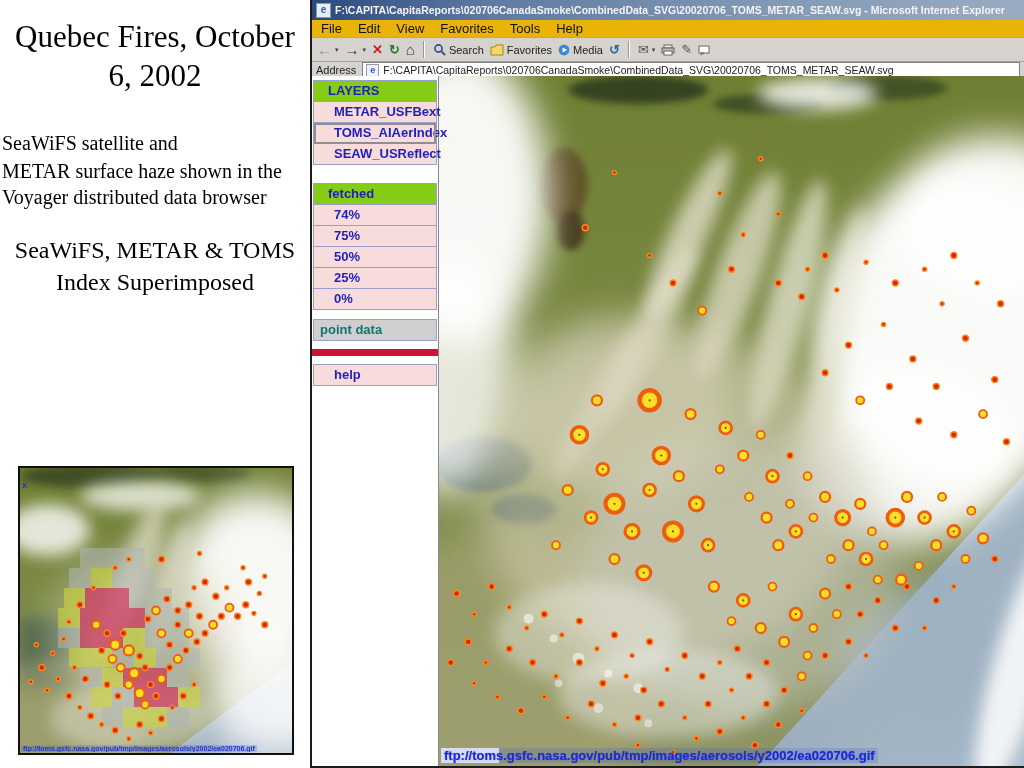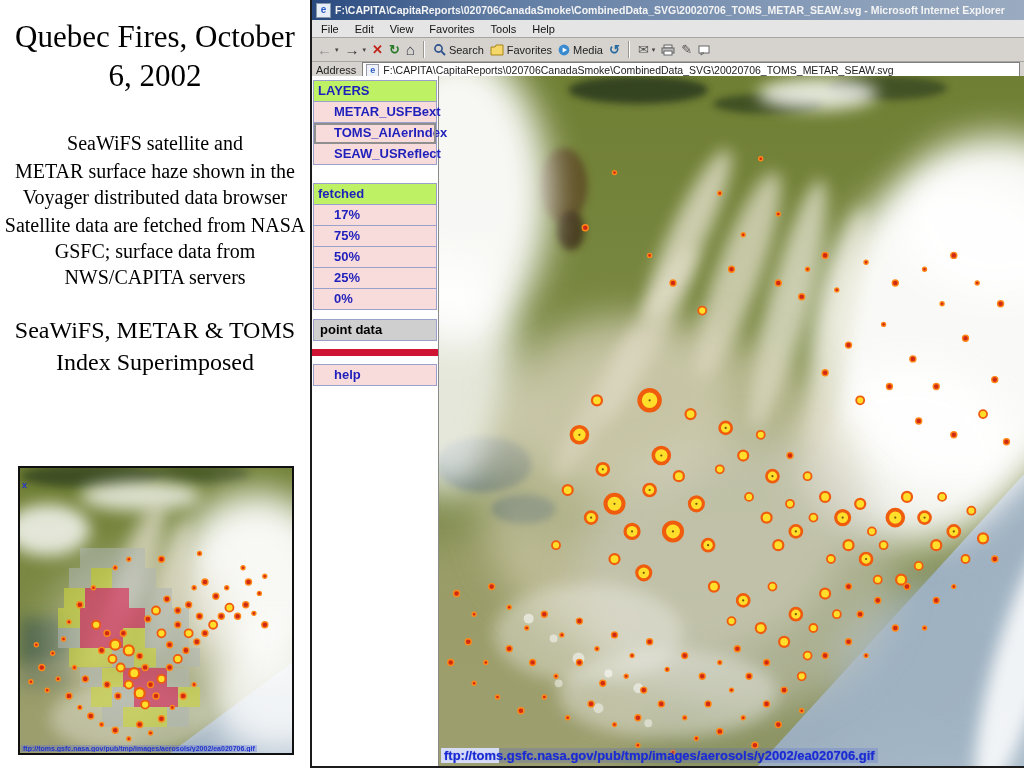--- a/index.html
+++ b/index.html
@@ -4,21 +4,21 @@
 <style>
   html,body{margin:0;padding:0}
   body{width:1024px;height:768px;background:#fff;position:relative;overflow:hidden;
        font-family:"Liberation Sans",sans-serif}
 
   
   .left-col{position:absolute;left:0;top:0;width:310px}
   .slide-title{font-family:"Liberation Serif",serif;font-size:31px;color:#000;
                text-align:center;margin:18px 10px 0;line-height:1.25}
   .slide-para{font-family:"Liberation Serif",serif;font-size:20px;color:#000;
-              text-align:center;margin:2px 2px 0;line-height:1.3}
+              margin:2px 2px 0;line-height:1.3}
   .slide-para.first{margin-top:34px}
   .slide-sub{font-family:"Liberation Serif",serif;font-size:24px;color:#000;
              text-align:center;margin:24px 14px 0;line-height:1.35}
 
   
   .mini{position:absolute;left:18px;top:466px;width:272px;height:285px;
         border:2px solid #101010;overflow:hidden;background:#7c8a46}
   .abs-fill{position:absolute;inset:0;width:100%;height:100%}
   .mosaic-layer{position:absolute;inset:0}
   .mosaic-layer div{position:absolute;width:8%;height:7%}
@@ -27,22 +27,22 @@
                 color:#2233cc;background:rgba(80,100,220,.28);padding:0 2px;white-space:nowrap;max-width:98%;overflow:hidden}
 
   
   .browser{position:absolute;left:310px;top:0;width:714px;height:768px;box-sizing:border-box;
            border-left:2px solid #1c1c1c;border-bottom:2px solid #1c1c1c;background:#d6d3ce}
   .titlebar{height:20px;display:flex;align-items:center;gap:4px;padding:0 4px;
             background:linear-gradient(90deg,#29497f,#5f7ba2 25%,#8399b6 65%,#9aabc1)}
   .titlebar .t{color:#f4f4f4;font-weight:bold;font-size:10.5px;white-space:nowrap;overflow:hidden}
   .appicon{width:13px;height:13px;flex:none;background:#e8eef8;border:1px solid #8899aa;
            color:#2b5cc4;font-weight:bold;font-size:10px;line-height:12px;text-align:center}
-  .menubar{height:17px;display:flex;align-items:center;gap:16px;padding:0 9px;font-size:11px;
-           color:#111;background:#e5e5e5;border-bottom:1px solid #a8a5a0}
+  .menubar{height:17px;display:flex;align-items:center;gap:16px;padding:0 9px;font-size:13px;
+           color:#111;background:#eab308;border-bottom:1px solid #a8a5a0}
   .toolbar{height:23px;display:flex;align-items:center;gap:6px;padding:0 5px;font-size:11px;
            color:#222;background:#d6d3ce;border-bottom:1px solid #a8a5a0}
   .tb-sep{width:1px;height:17px;background:#9a978f;border-right:1px solid #fff;margin:0 2px}
   .tb-btn{display:flex;align-items:center;gap:3px}
   .arrow{font-size:15px;font-weight:bold;line-height:1}
   .dis{color:#8c8c8c}
   .caret{font-size:7px;color:#444}
   .glyph{font-size:13px;line-height:1}
   .addressbar{height:16px;display:flex;align-items:center;gap:6px;padding:0 4px;font-size:11px;
               background:#d6d3ce;border-bottom:1px solid #8a8a8a;color:#222}
@@ -54,24 +54,24 @@
 
   .content{position:absolute;left:0;top:76px;right:0;bottom:0;display:flex}
 
   
   .panel{width:127px;flex:none;background:#fff;position:relative;z-index:3;
          border-right:1px solid #8a8a8a;padding-top:4px;box-sizing:border-box}
   .sec{border:1px solid #9aa0c9;margin:0 1px;background:#fff}
   .cell{height:20px;line-height:20px;font-weight:bold;font-size:13px;color:#1f1fbb;
         background:#f8dcdc;border-bottom:1px solid #9aa0c9;padding-left:20px;white-space:nowrap;overflow:visible}
   .sec .cell:last-child{border-bottom:none}
-  .hdr{background:#bef264;padding-left:4px}
+  .hdr{background:#84cc16;padding-left:14px}
   .cell.sel{outline:2px solid #8f8f8f;outline-offset:-2px}
   .gap{height:9px}
-  .pointdata{height:20px;line-height:20px;background:#cfcfcf;color:#000000;font-weight:bold;
+  .pointdata{height:20px;line-height:20px;background:#cfcfcf;color:#0f766e;font-weight:bold;
              font-size:13px;padding-left:6px;border:1px solid #9aa0c9;margin:0 1px}
   .redbar{height:7px;background:#cf1433;margin:8px 0}
 
   
   .map{flex:1;position:relative;overflow:hidden;background:#7c8a46}
   .caption-chip{position:absolute;left:2px;bottom:3px;width:58px;height:15px;background:#fff}
   .map-caption{position:absolute;left:2px;bottom:3px;font-size:13px;font-weight:bold;
                color:#1b2bd4;background:rgba(70,90,215,.22);padding:0 3px;white-space:nowrap;
                text-shadow:0 0 1px rgba(30,50,200,.6);max-width:99%;overflow:hidden}
 </style>
@@ -98,21 +98,20 @@
       <stop offset="0" stop-color="#8a9eb0"></stop>
         <stop offset="1" stop-color="#aebfcd"></stop>
     </linearGradient>
   </defs>
 </svg>
 
 <div class="left-col">
   <div class="slide-title">Quebec Fires, October 6, 2002</div>
   <div class="slide-para first">SeaWiFS satellite and</div>
   <div class="slide-para">METAR surface haze shown in the Voyager distributed data browser</div>
-  <div class="slide-para">Satellite data are fetched from NASA GSFC; surface data from  NWS/CAPITA servers</div>
   <div class="slide-sub">SeaWiFS, METAR &amp; TOMS Index Superimposed</div>
 </div>
 
 <div class="mini">
   <svg class="abs-fill" viewBox="0 0 272 285" preserveAspectRatio="none">
     <rect width="272" height="285" fill="url(#landg)"></rect>
     <ellipse cx="70" cy="8" rx="70" ry="12" fill="#2c3a1c" opacity=".7" filter="url(#b4)"></ellipse>
     <ellipse cx="180" cy="6" rx="50" ry="10" fill="#33421f" opacity=".6" filter="url(#b4)"></ellipse>
     <rect x="0" y="150" width="52" height="70" fill="#2c4a4a" opacity=".55" filter="url(#b8)"></rect>
     <ellipse cx="40" cy="250" rx="85" ry="60" fill="#b3ad7e" opacity=".45" filter="url(#b8)"></ellipse>
@@ -353,21 +352,21 @@
       <div class="sec">
         <div class="cell hdr">LAYERS</div>
         <div class="cell">METAR_USFBext</div>
         <div class="cell sel">TOMS_AIAerIndex</div>
         <div class="cell">SEAW_USReflect</div>
       </div>
       <div class="gap"></div>
       <div class="gap"></div>
       <div class="sec">
         <div class="cell hdr">fetched</div>
-        <div class="cell">17%</div>
+        <div class="cell">74%</div>
         <div class="cell">75%</div>
         <div class="cell">50%</div>
         <div class="cell">25%</div>
         <div class="cell">0%</div>
       </div>
       <div class="gap"></div>
       <div class="pointdata">point data</div>
       <div class="redbar"></div>
       <div class="sec">
         <div class="cell">help</div>

